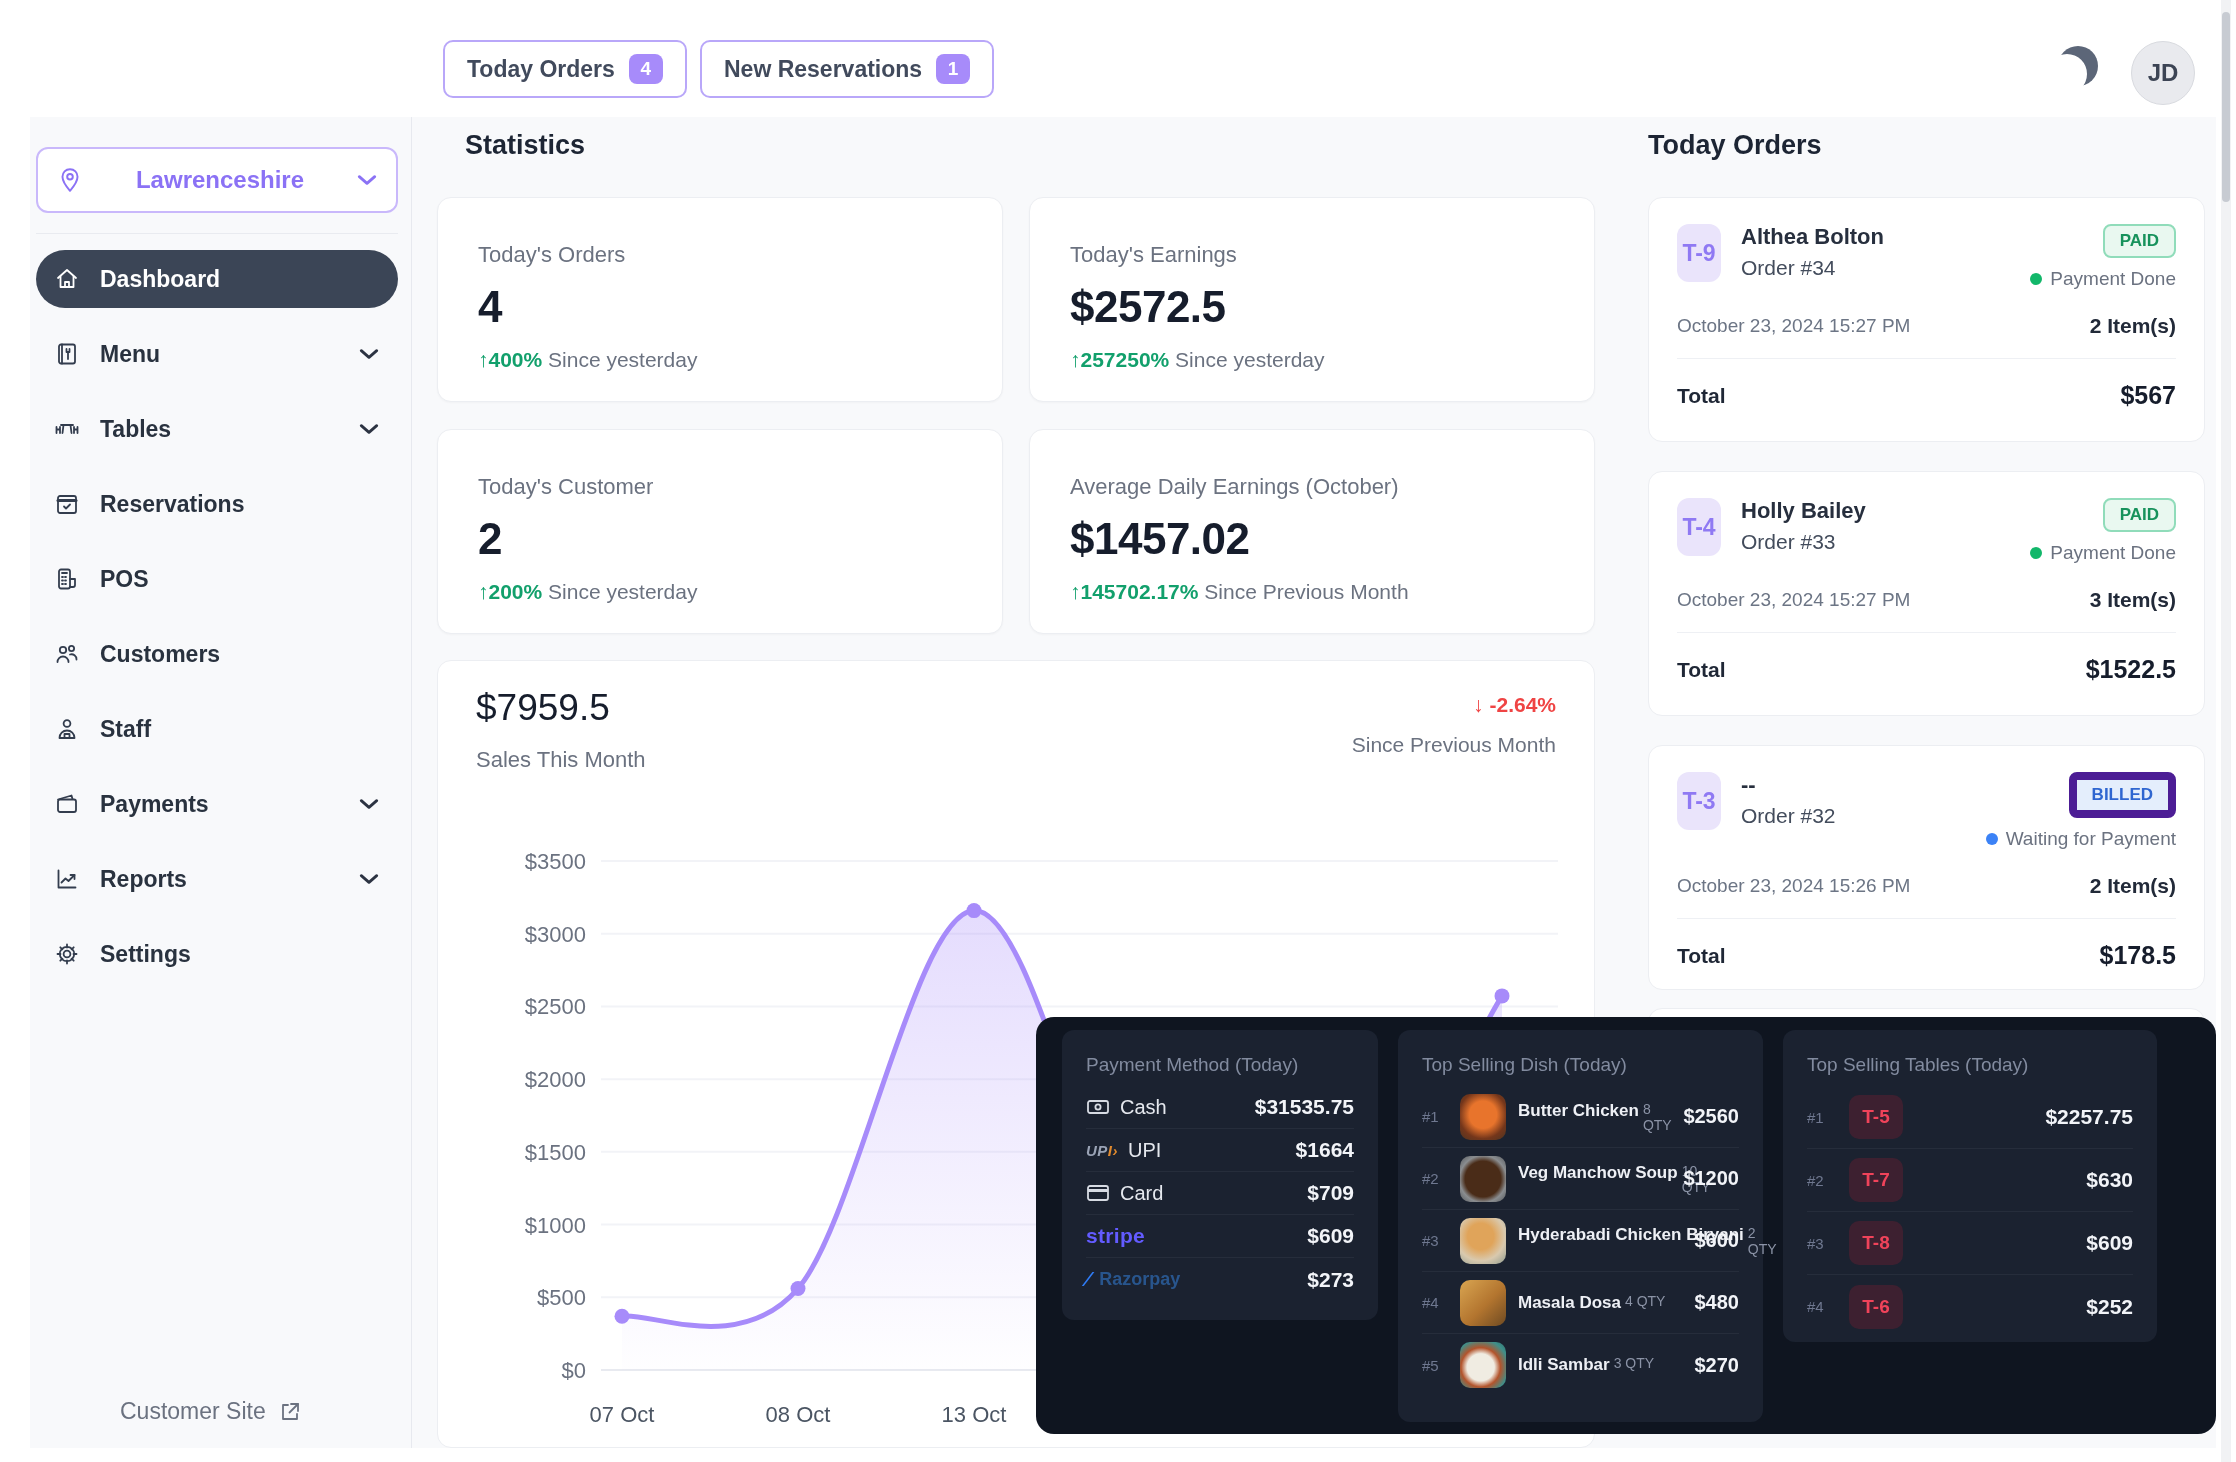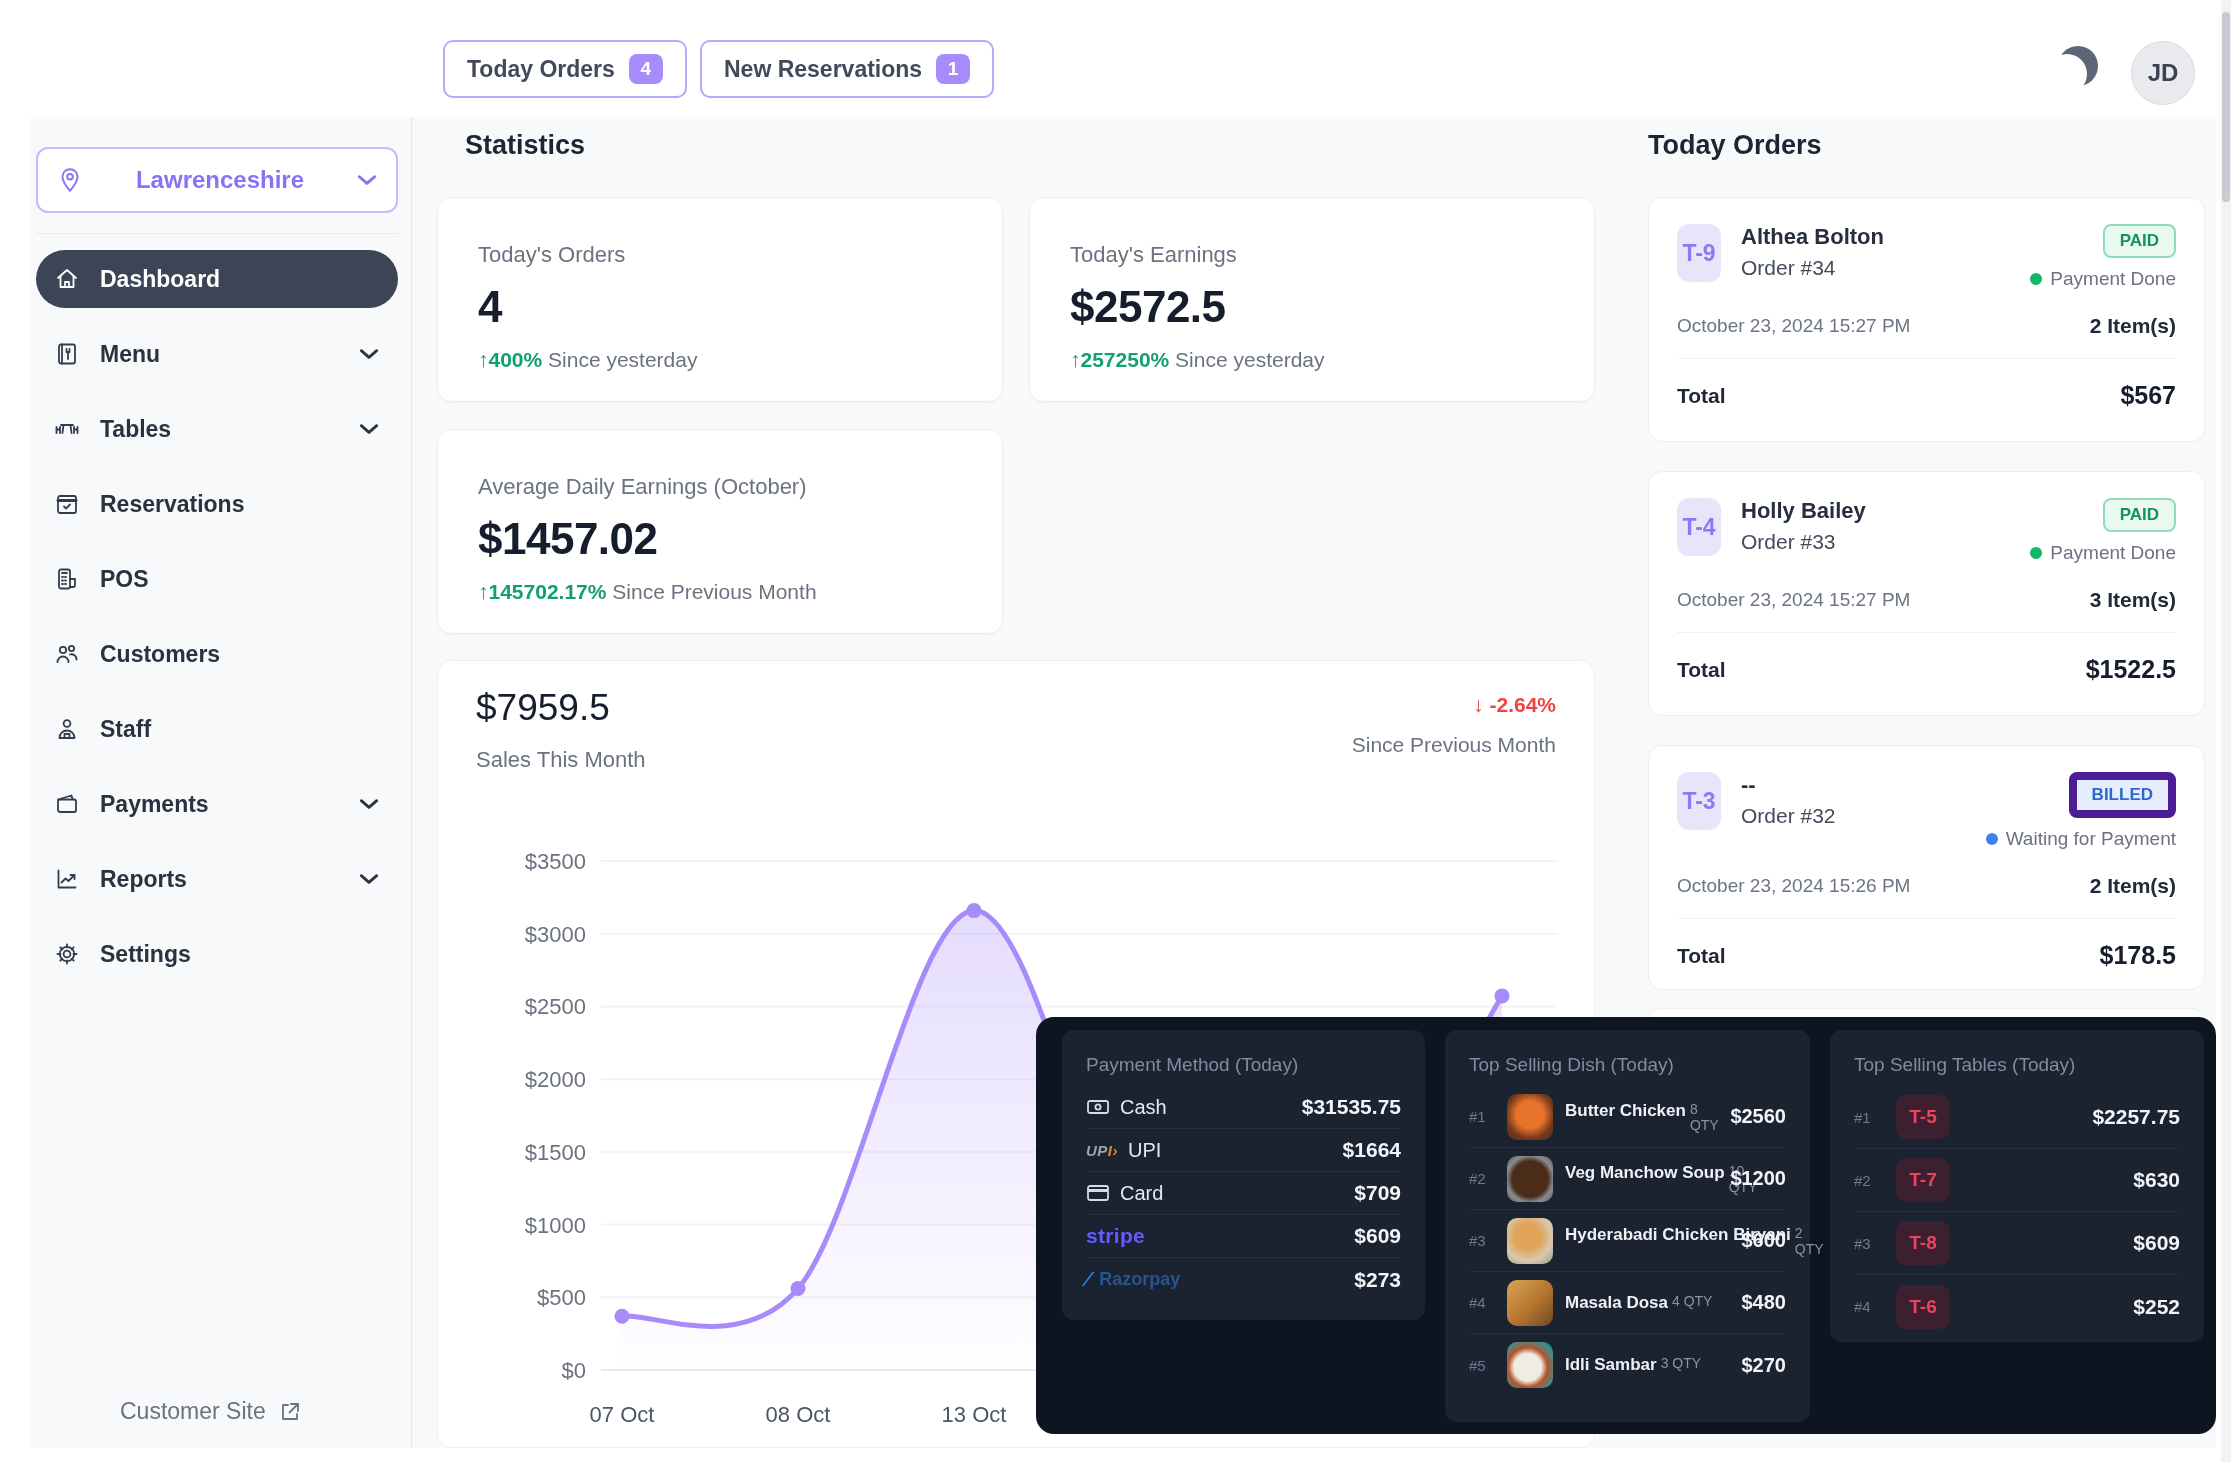--- a/index.html
+++ b/index.html
@@ -80,21 +80,21 @@
   .total-label { font-size:21px; font-weight:600; color:#1f2736; }
   .total-val { font-size:25px; font-weight:800; color:#161d2c; }
   .sliver-card { position:absolute; left:1648px; top:1008px; width:557px; height:40px; background:#fff;
     border:1px solid #eceef2; border-radius:14px; z-index:2; }
 
   
   .overlay { position:absolute; left:1036px; top:1017px; width:1180px; height:417px; background:#0f1520;
     border-radius:18px; z-index:10; display:flex; gap:20px; padding:13px 0 0 26px; align-items:flex-start; }
   .opanel { background:#1b2230; border-radius:12px; padding:24px 24px 0 24px; }
   .opanel-title { font-size:19px; color:#828b9f; }
-  .p-pay { width:363px; height:290px; }
+  .p-pay { width:316px; height:290px; }
   .p-dish { width:365px; height:392px; }
   .p-table { width:374px; height:312px; }
   .pay-row { display:flex; align-items:center; height:43px; border-bottom:1px solid #262d3b; }
   .pay-row:last-child { border-bottom:none; }
   .pay-rows { margin-top:10px; }
   .pay-label { font-size:20px; color:#e5e8ee; display:flex; align-items:center; gap:10px; }
   .pay-amt { margin-left:auto; font-size:21px; font-weight:700; color:#f2f4f8; }
   .stripe-mark { color:#635bff; font-weight:800; font-size:21px; letter-spacing:.3px; }
   .rzp-slash { color:#2f7cf6; font-weight:800; font-size:20px; font-style:italic; }
   .rzp-word { color:#2b5f9e; font-size:18px; font-weight:700; opacity:.85; }
@@ -320,20 +320,25 @@
   <div class="stats-grid">
     <div class="stat-card">
       <div class="stat-label">Today's Orders</div>
       <div class="stat-value">4</div>
       <div class="stat-delta"><b><span>↑</span><span>400%</span></b> <span>Since yesterday</span></div>
     </div>
     <div class="stat-card">
       <div class="stat-label">Today's Earnings</div>
       <div class="stat-value">$2572.5</div>
       <div class="stat-delta"><b><span>↑</span><span>257250%</span></b> <span>Since yesterday</span></div>
+    </div>
+    <div class="stat-card">
+      <div class="stat-label">Today's Customer</div>
+      <div class="stat-value">2</div>
+      <div class="stat-delta"><b><span>↑</span><span>200%</span></b> <span>Since yesterday</span></div>
     </div>
     <div class="stat-card">
       <div class="stat-label">Average Daily Earnings (October)</div>
       <div class="stat-value">$1457.02</div>
       <div class="stat-delta"><b><span>↑</span><span>145702.17%</span></b> <span>Since Previous Month</span></div>
     </div>
   </div>
 
   <div class="chart-card">
     <div class="sales-total">$7959.5</div>

